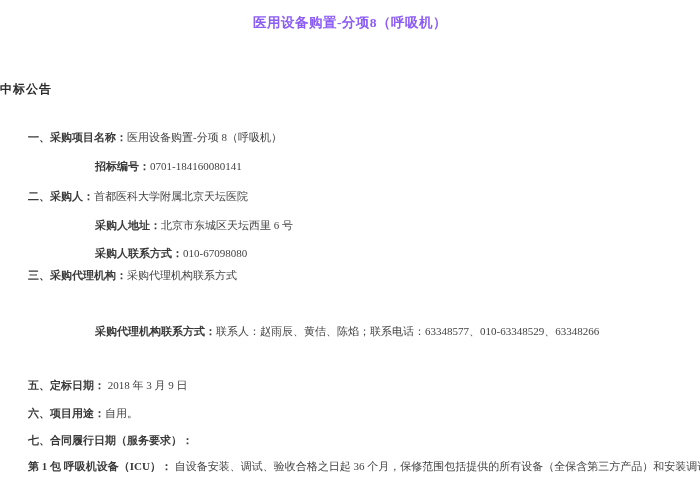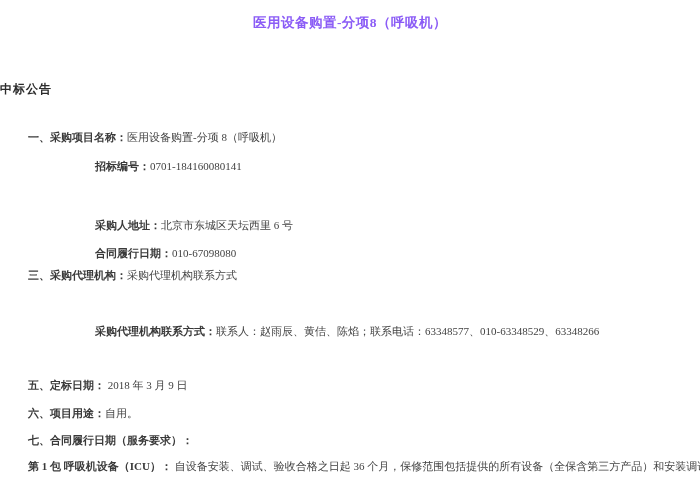--- a/index.html
+++ b/index.html
@@ -68,27 +68,30 @@
   <h1 class="main-heading">中标公告</h1>
 
   <div class="line ind0" style="top:130px">
     <span class="lbl">一、采购项目名称：</span><span class="val">医用设备购置-分项 8（呼吸机）</span>
   </div>
 
   <div class="line ind1" style="top:159px">
     <span class="lbl">招标编号：</span><span class="val">0701-184160080141</span>
   </div>
 
+  <div class="line ind0" style="top:189px">
+    <span class="lbl">二、采购人：</span><span class="val">首都医科大学附属北京天坛医院</span>
+  </div>
 
   <div class="line ind1" style="top:218px">
     <span class="lbl">采购人地址：</span><span class="val">北京市东城区天坛西里 6 号</span>
   </div>
 
   <div class="line ind1" style="top:246px">
-    <span class="lbl">合同履行日期：</span><span class="val">010-67098080</span>
+    <span class="lbl">采购人联系方式：</span><span class="val">010-67098080</span>
   </div>
 
   <div class="line ind0" style="top:268px">
     <span class="lbl">三、采购代理机构：</span><span class="val">采购代理机构联系方式</span>
   </div>
 
 
   <div class="line ind1" style="top:324px">
     <span class="lbl">采购代理机构联系方式：</span><span class="val">联系人：赵雨辰、黄佶、陈焰；联系电话：63348577、010-63348529、63348266</span>
   </div>

